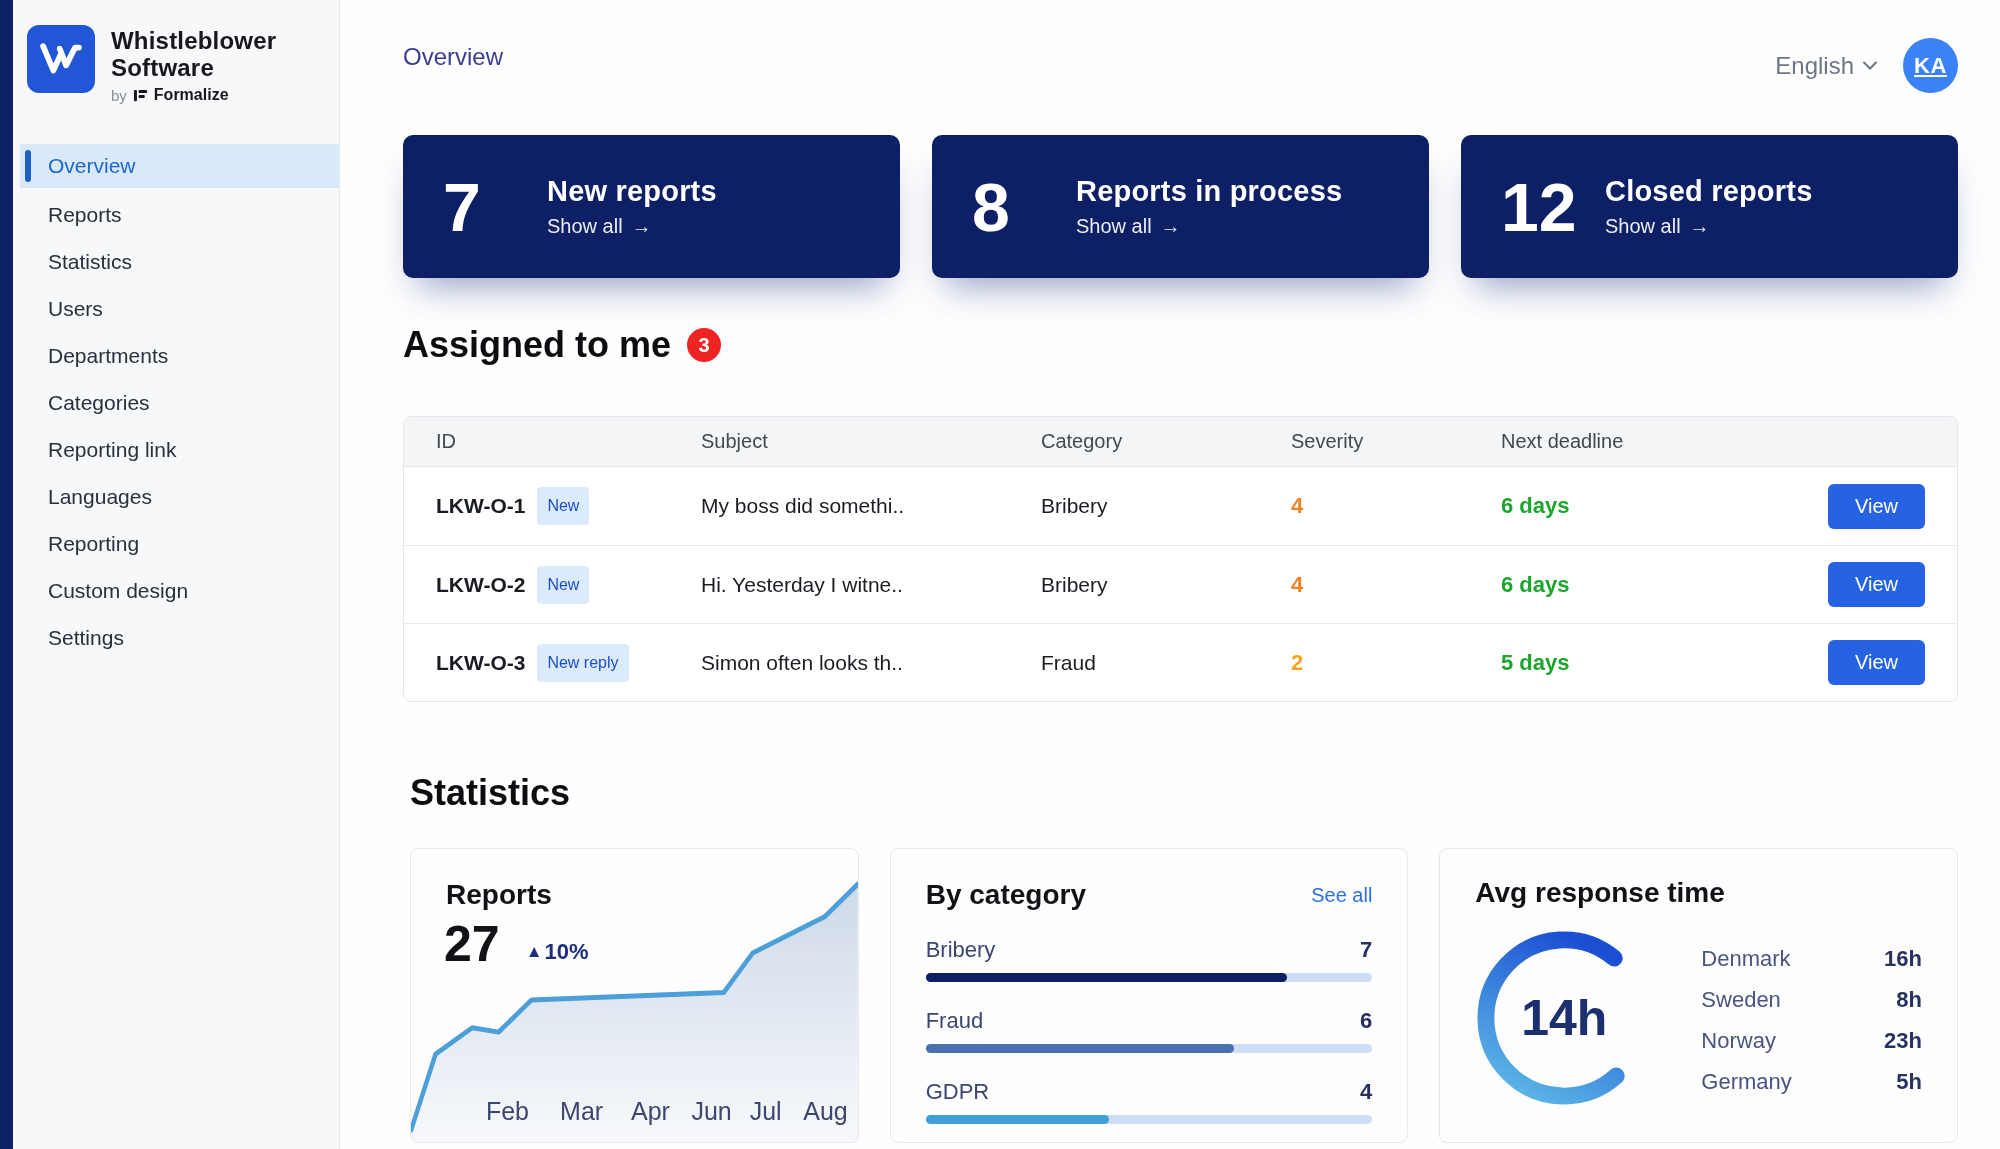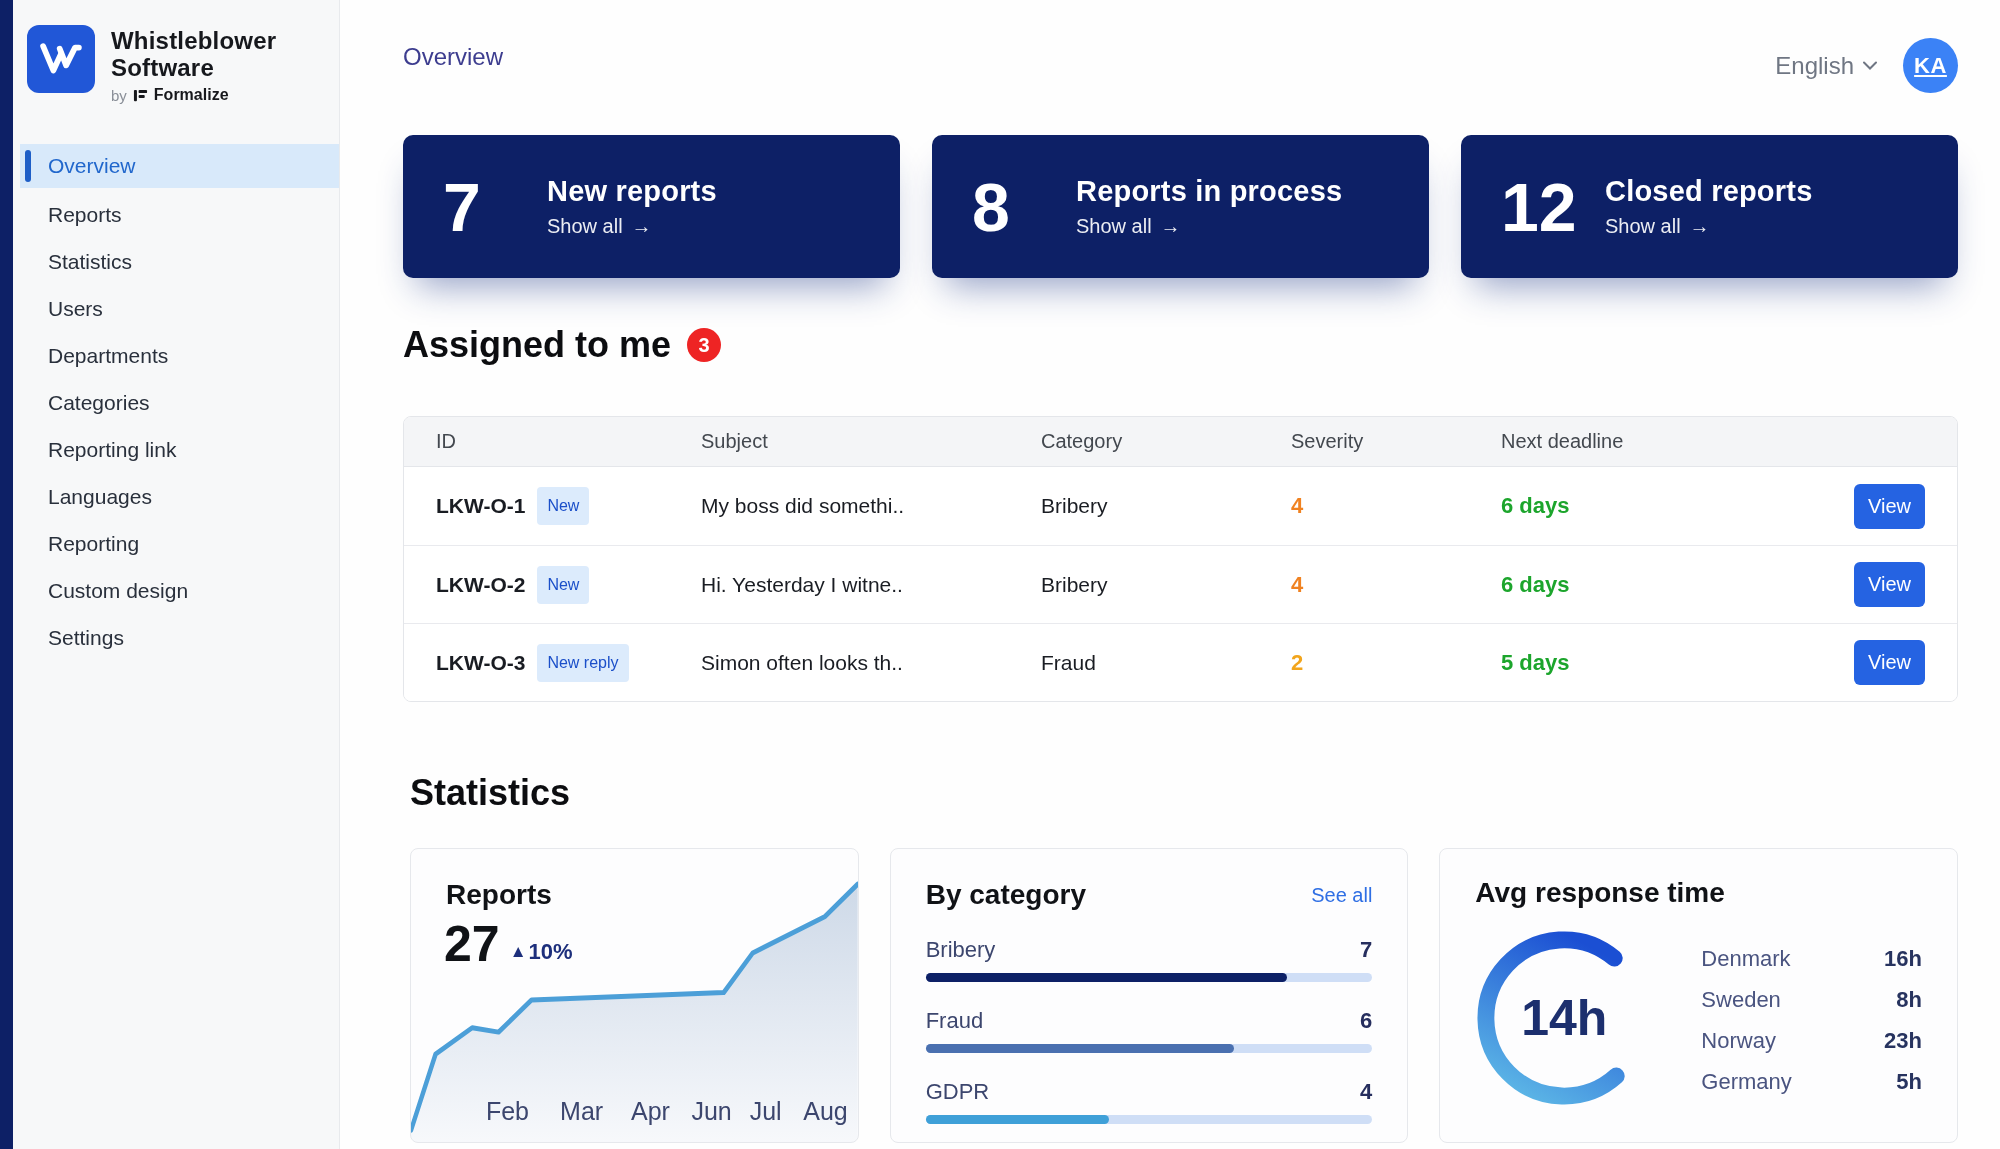--- a/index.html
+++ b/index.html
@@ -54,30 +54,30 @@
   .t-head .t-cell { font-size:20px; color:#43484f; }
   .t-row { height:78px; background:#fff; }
   .t-row + .t-row { border-top:1px solid #e9eaee; }
   .cell-id { display:flex; align-items:center; gap:12px; }
   .row-id { font-size:21px; font-weight:700; color:#191c22; }
   .row-tag { font-size:16px; color:#1b4fc9; background:#dcebfc; border-radius:4px; padding:10px 10px; }
   .row-subject, .row-category { font-size:21px; color:#1a1d23; }
   .row-severity { font-size:22px; font-weight:700; }
   .row-deadline { font-size:22px; font-weight:700; }
   .cell-action { display:flex; justify-content:flex-end; }
-  .view-btn { background:#2563e2; color:#fff; font-size:20px; font-family:inherit; border:none; border-radius:6px; padding:11px 14px; cursor:pointer; }
+  .view-btn { background:#2563e2; color:#fff; font-size:20px; font-family:inherit; border:none; border-radius:6px; padding:11px 27px; cursor:pointer; }
 
   
   .stats-title { margin-top:70px; font-size:36px; font-weight:700; color:#0c0d10; padding-left:7px; }
   .stats-row { display:flex; gap:31px; margin-top:34px; padding-left:7px; }
   .stat-card { flex:1 1 0; height:295px; border:1px solid #e6e8ec; border-radius:8px; background:#fdfdfe; position:relative; overflow:hidden; }
 
   
   .reports-card .card-title { position:absolute; left:35px; top:30px; font-size:28px; font-weight:700; color:#101216; z-index:2; }
-  .reports-kpi { position:absolute; left:33px; top:70px; z-index:2; display:flex; align-items:flex-end; gap:10px; }
+  .reports-kpi { position:absolute; left:33px; top:70px; z-index:2; display:flex; align-items:flex-end; gap:26px; }
   .kpi-value { font-size:50px; font-weight:700; color:#101216; line-height:1; }
   .kpi-delta { font-size:22px; font-weight:700; color:#1d2f7c; padding-bottom:4px; display:flex; align-items:center; gap:2px; }
   .kpi-delta .tri { font-size:17px; }
   .chart-svg { position:absolute; inset:0; width:100%; height:100%; }
   .month-label { position:absolute; bottom:16px; transform:translateX(-50%); font-size:25px; color:#3c466e; z-index:2; }
 
   
   .cat-card { padding:30px 35px; }
   .cat-head { display:flex; justify-content:space-between; align-items:center; }
   .cat-title { font-size:28px; font-weight:700; color:#101216; }

